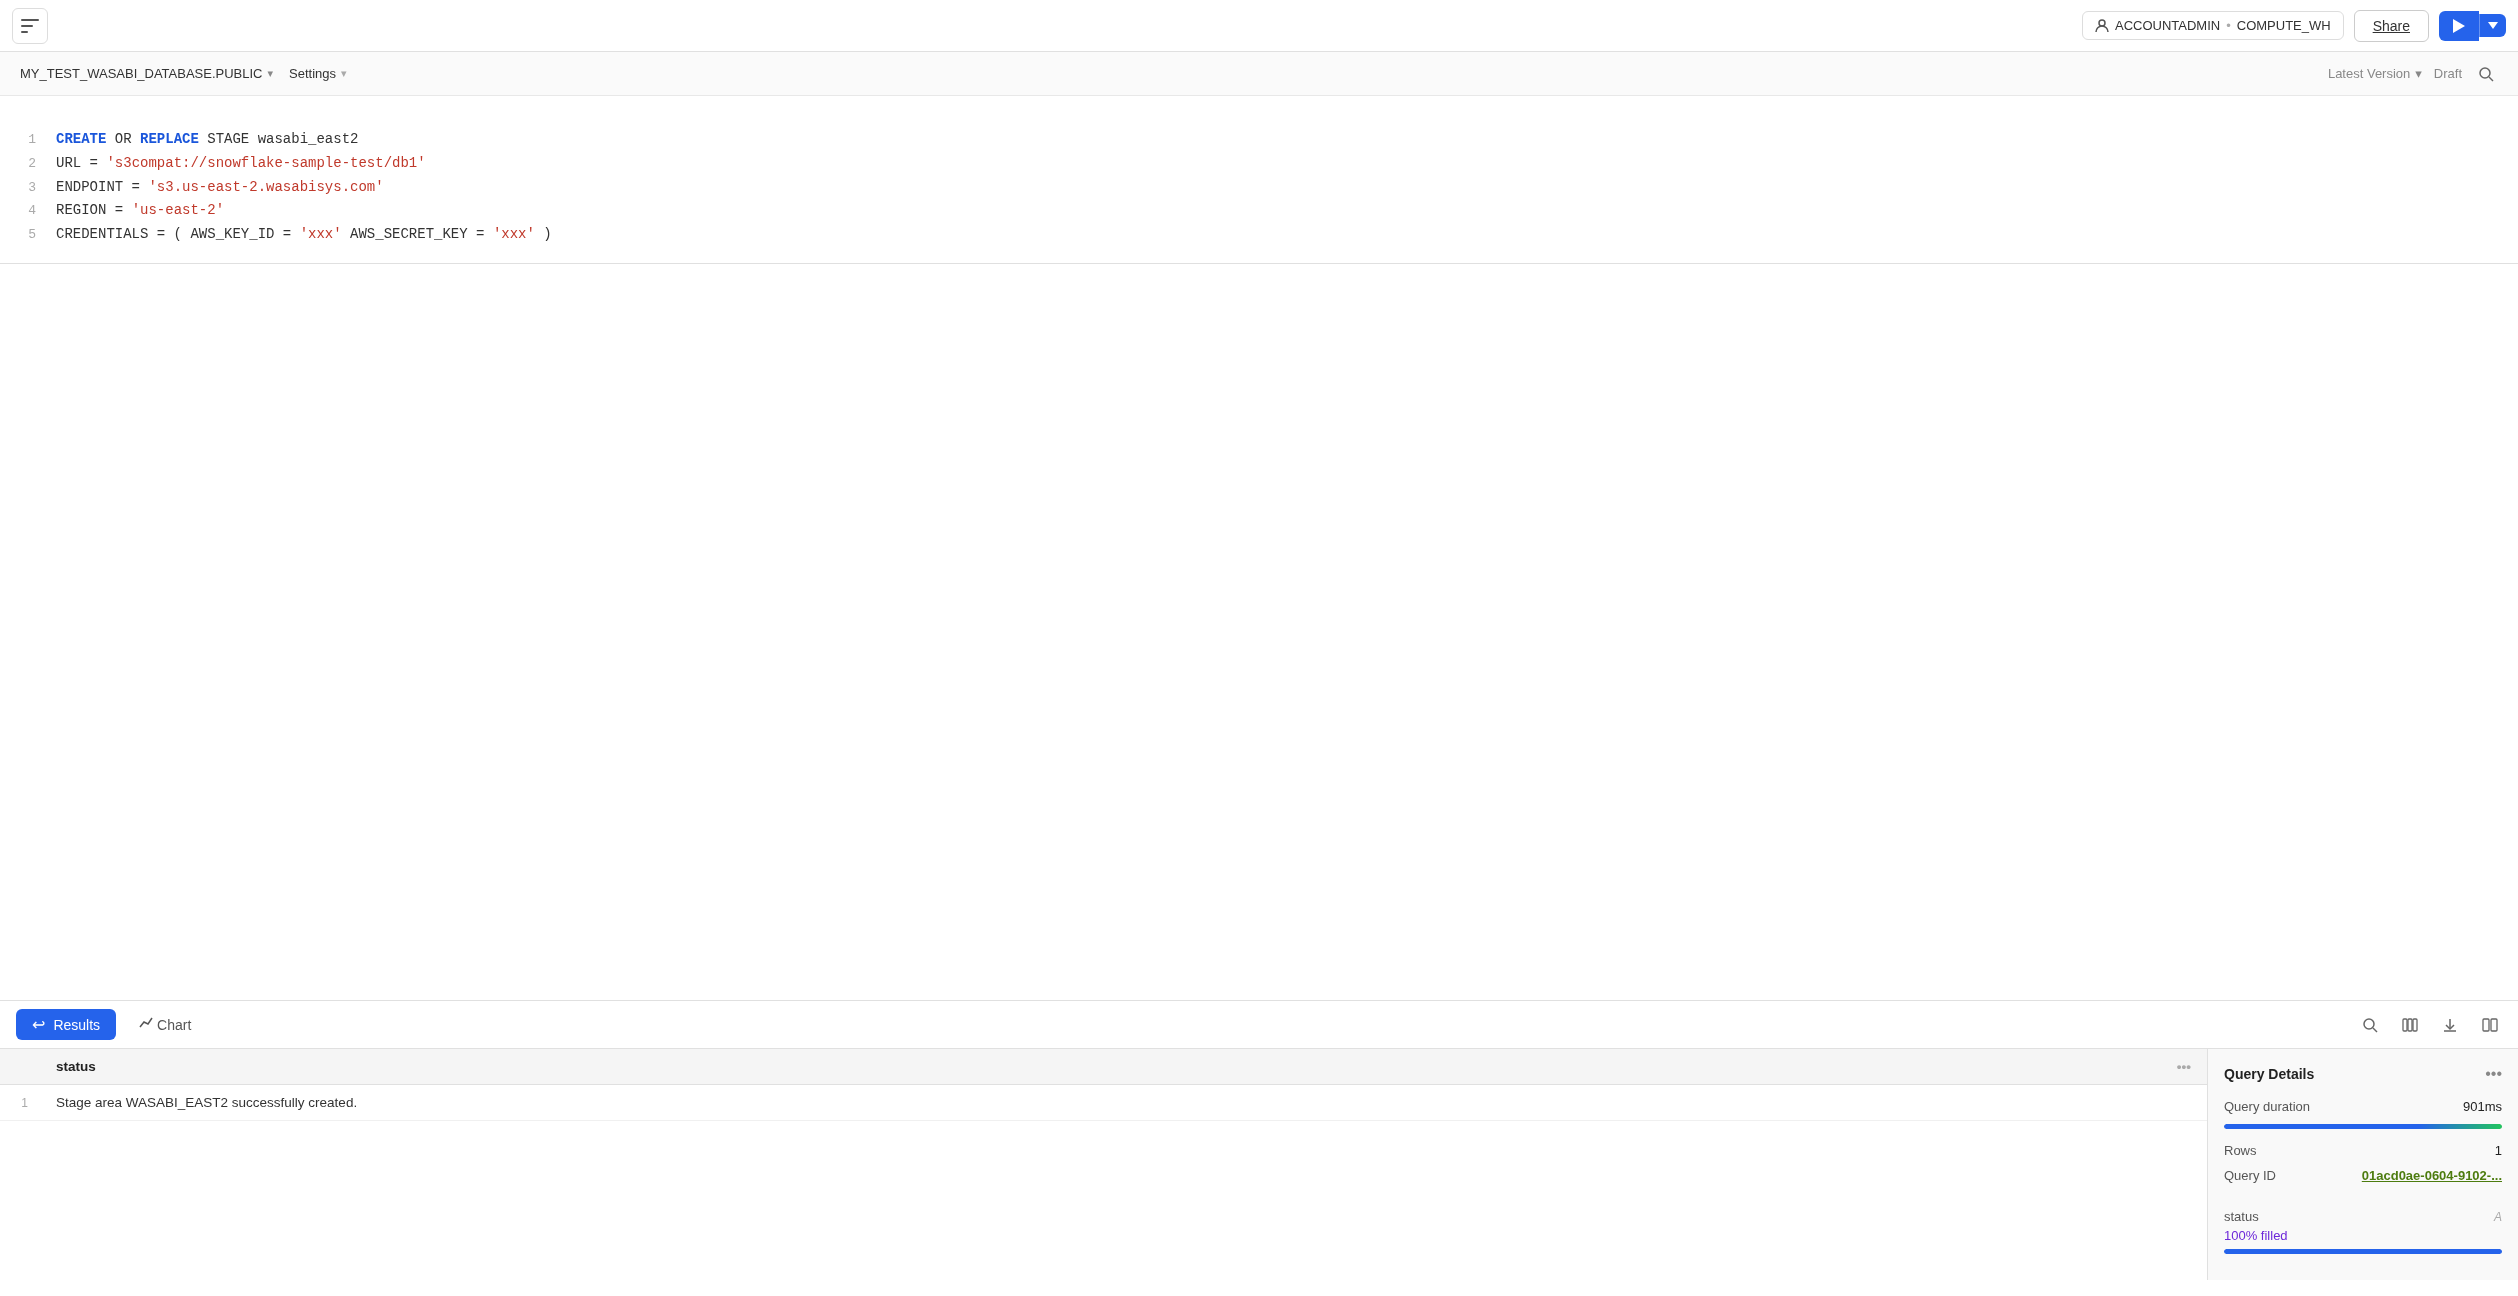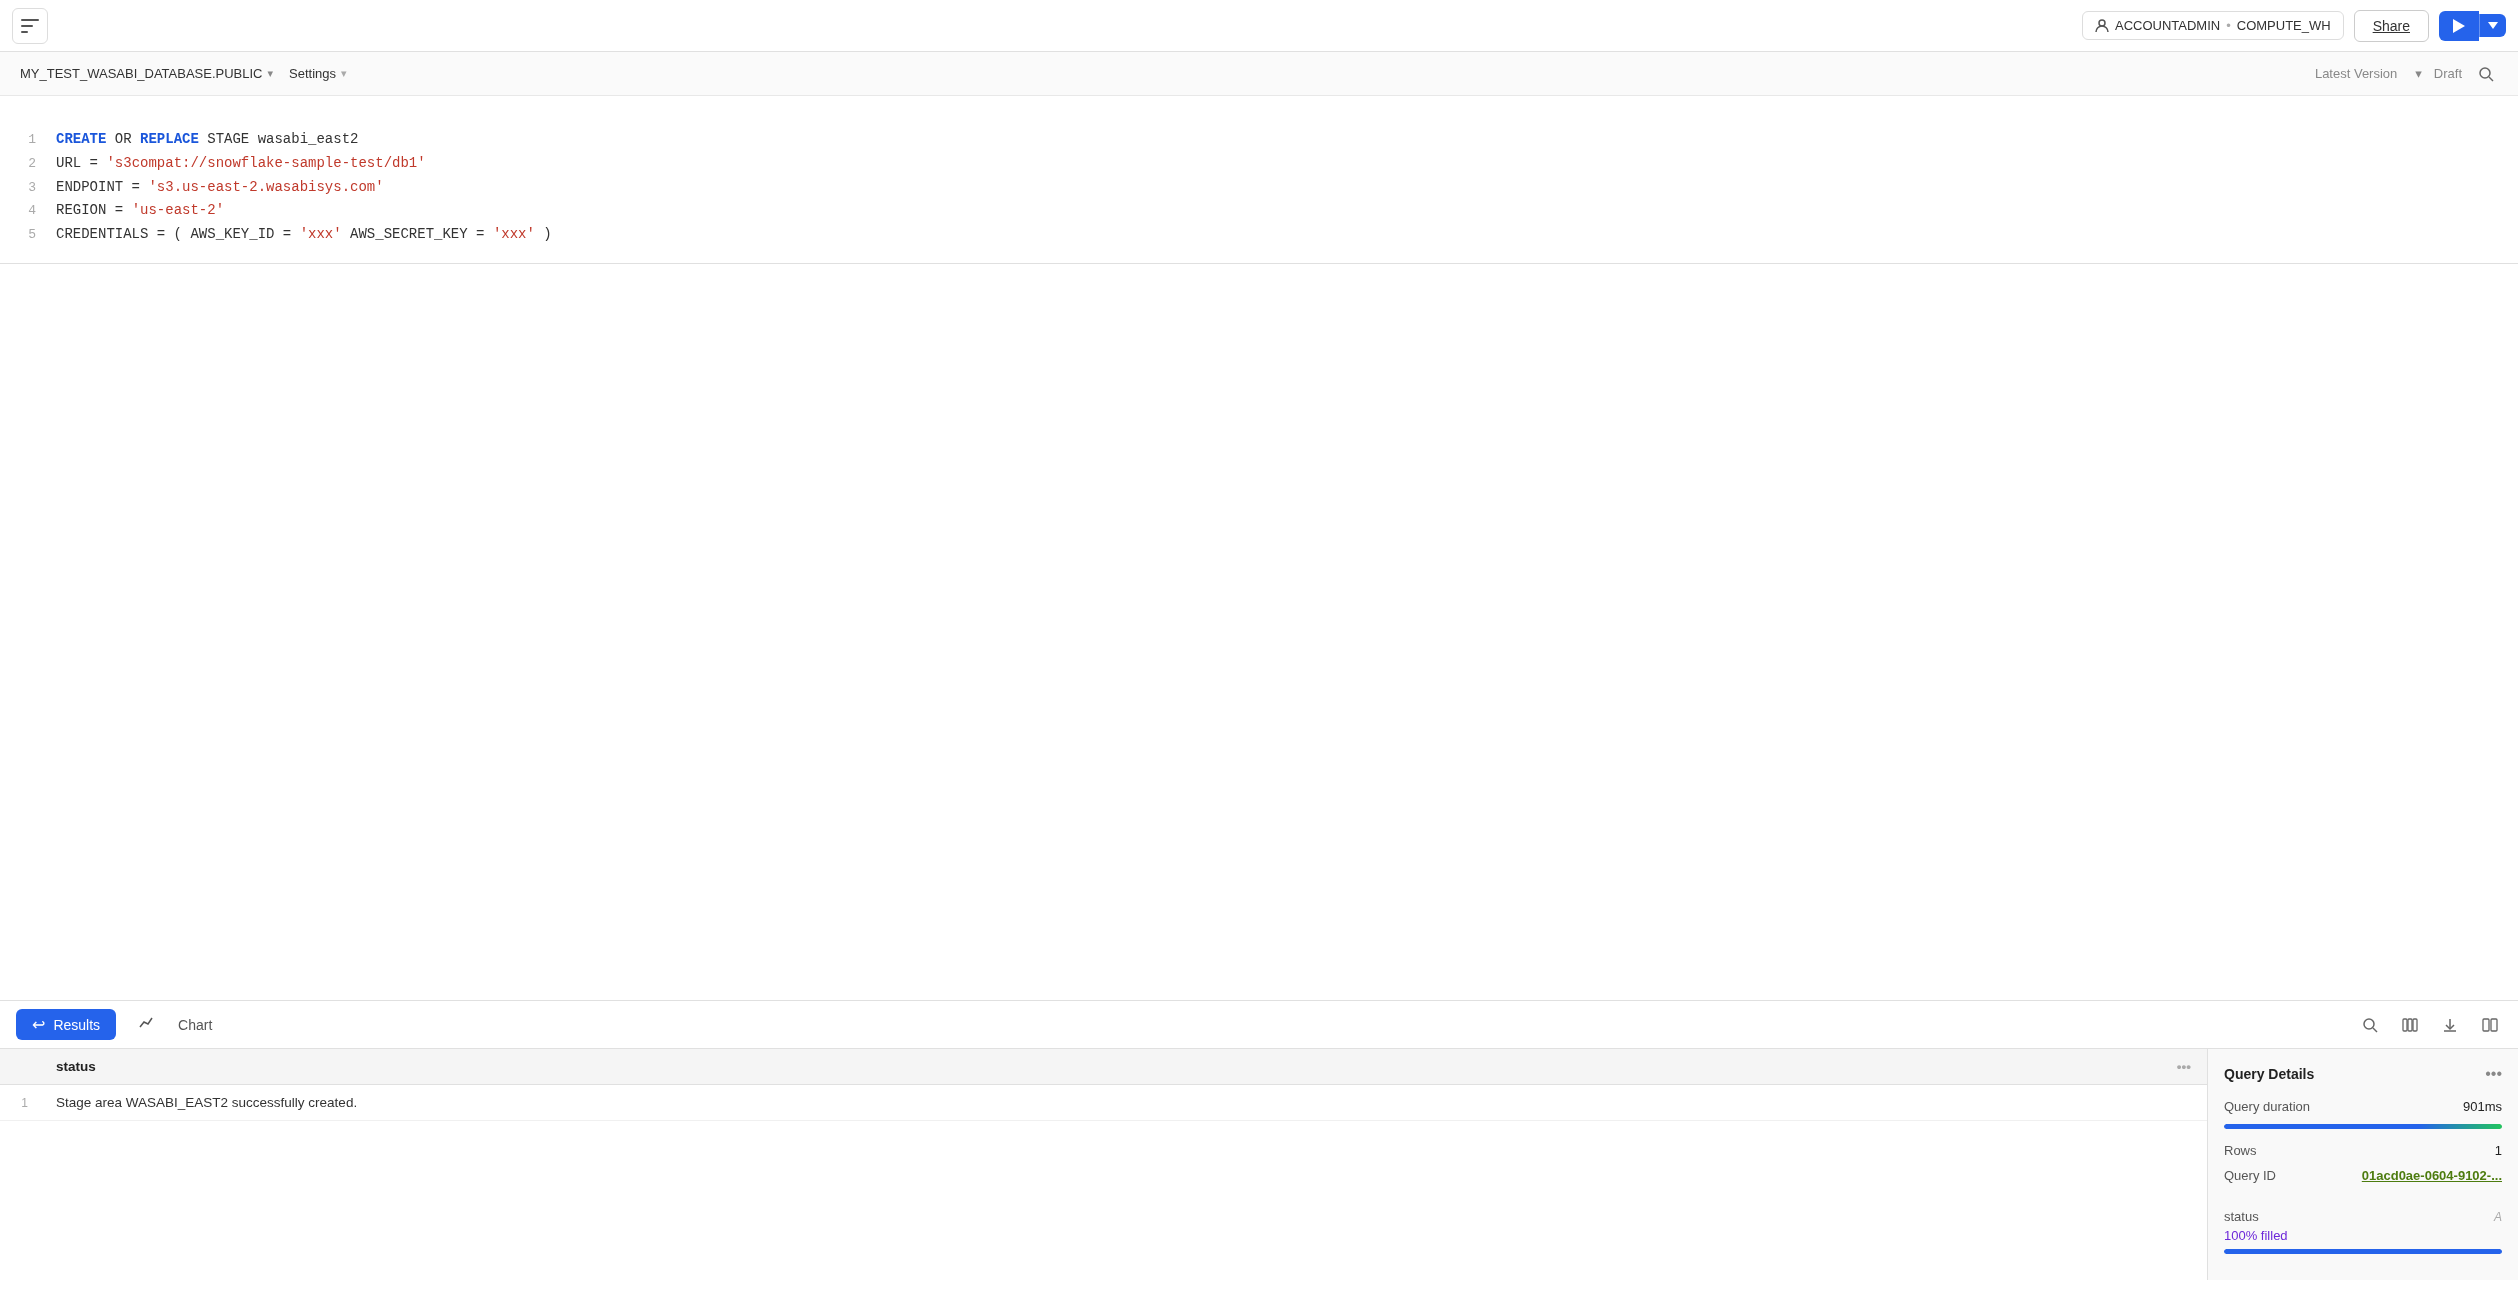--- a/index.html
+++ b/index.html
@@ -135,21 +135,21 @@
     .sub-bar-right {
       display: flex;
       align-items: center;
       gap: 12px;
       font-size: 13px;
       color: #888;
     }
     .version-selector {
       display: flex;
       align-items: center;
-      gap: 18px;
+      gap: 5px;
       cursor: pointer;
     }
 
     
     .editor-area {
       background: #fff;
       padding: 16px 20px;
       font-family: 'Courier New', Courier, monospace;
       font-size: 14px;
       line-height: 1.7;
@@ -210,21 +210,21 @@
       font-size: 14px;
       font-weight: 500;
       cursor: pointer;
       display: flex;
       align-items: center;
       gap: 8px;
     }
     .tab-chart {
       display: flex;
       align-items: center;
-      gap: 24px;
+      gap: 3px;
       padding: 6px 14px;
       color: #555;
       font-size: 14px;
       cursor: pointer;
       border-radius: 6px;
       background: transparent;
       border: none;
     }
     .results-tabs-right {
       display: flex;

